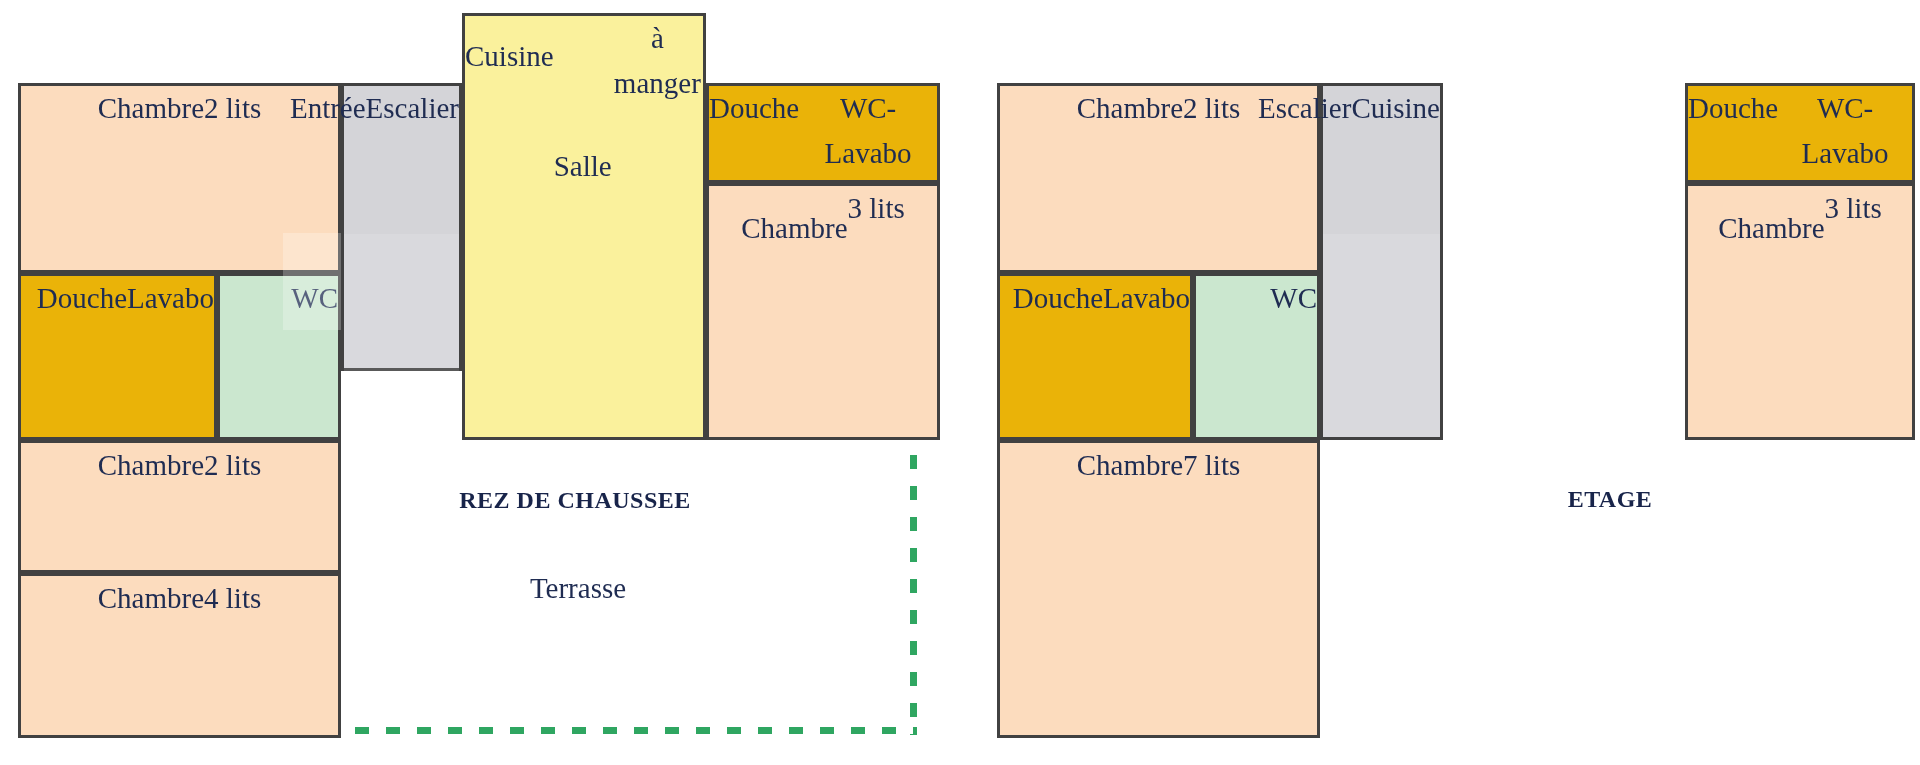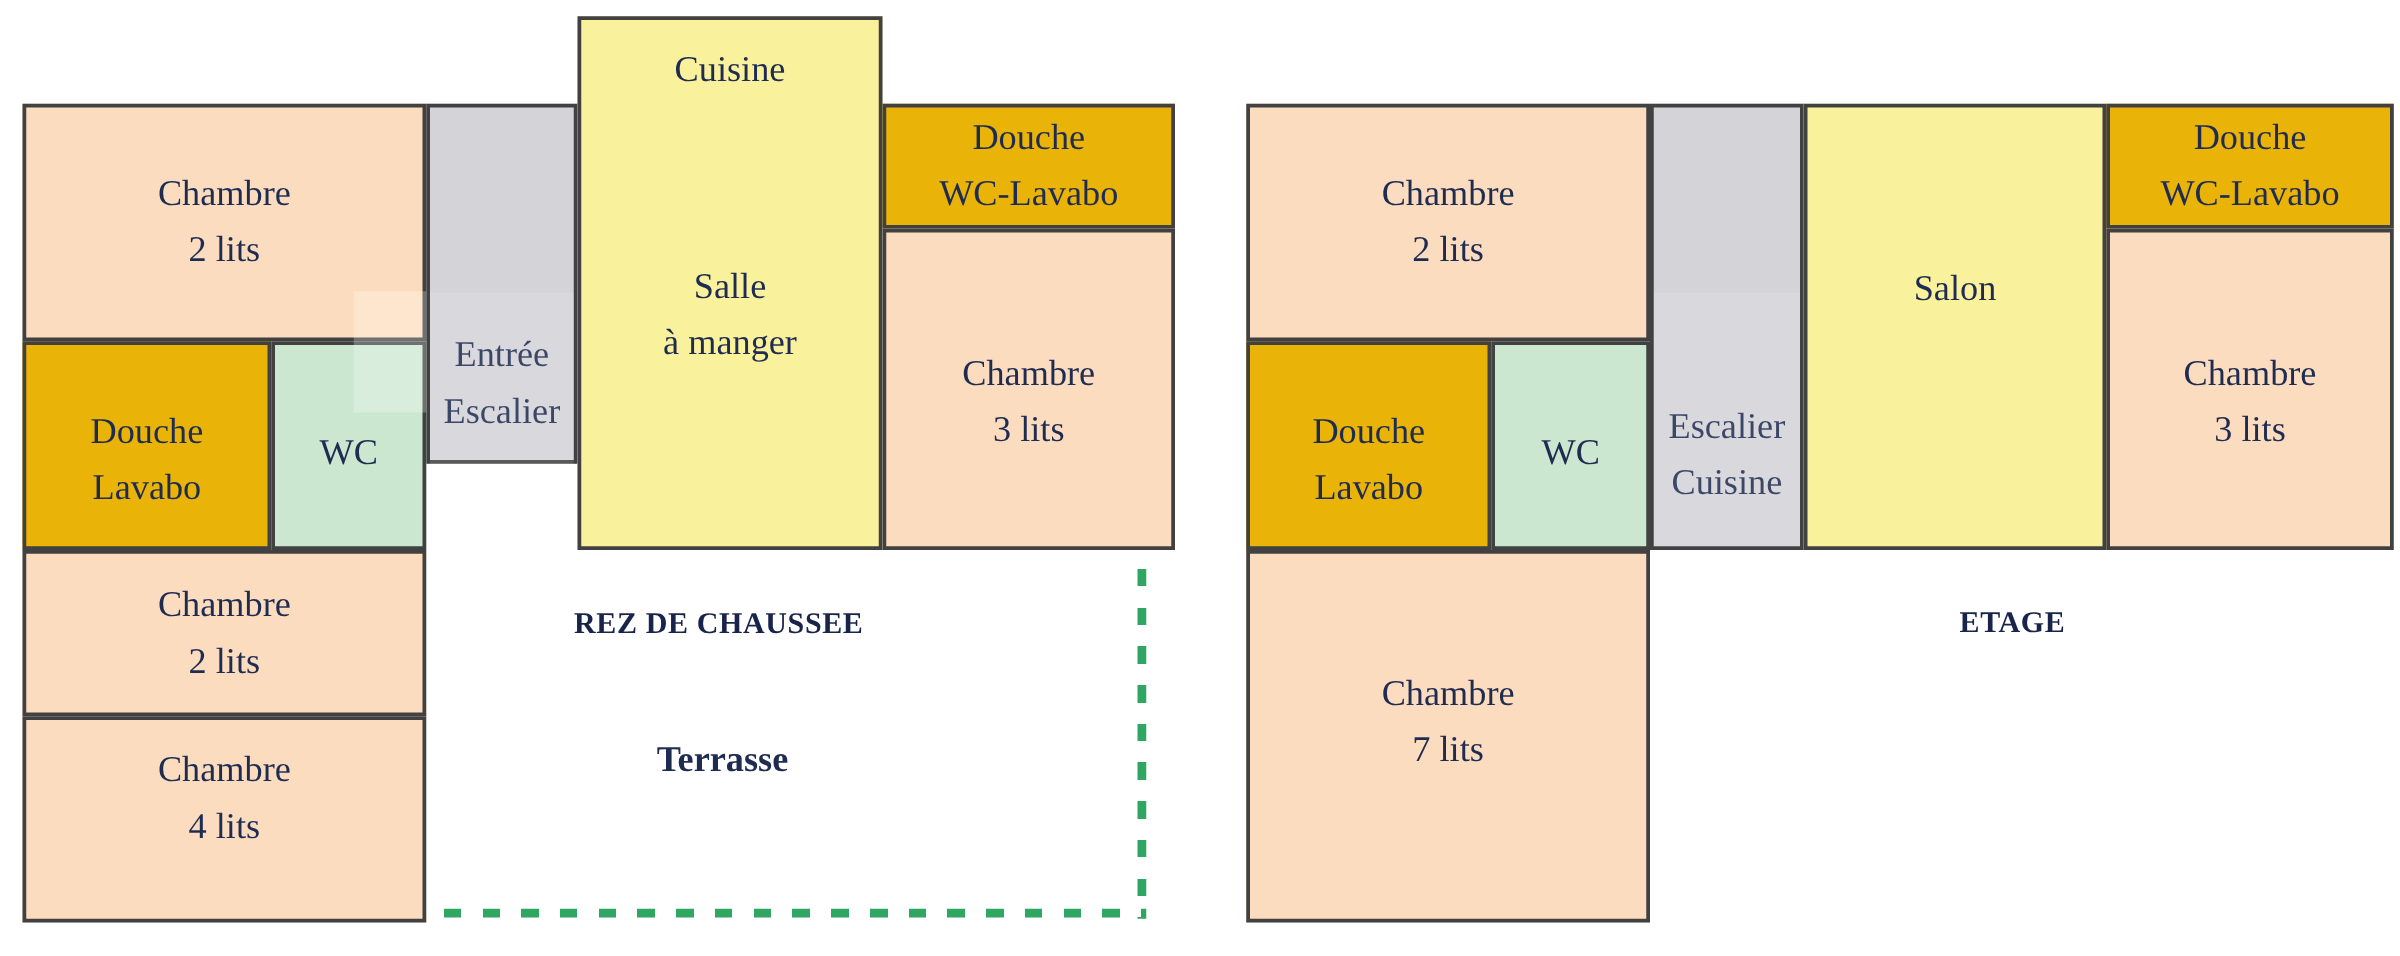--- a/index.html
+++ b/index.html
@@ -2,21 +2,21 @@
 <html><head>
 <meta charset="utf-8">
 <style>
   html,body{margin:0;padding:0;background:#ffffff;}
   .canvas{
     position:relative;width:1920px;height:765px;background:#ffffff;
     font-family:"Liberation Serif","DejaVu Serif",serif;overflow:hidden;
   }
   .room{
     position:absolute;box-sizing:border-box;border:3px solid #414141;
-    display:flex;flex-direction:column;align-items:center;justify-content:center;
+    display:flex;justify-content:center;
     text-align:center;color:#1f2c52;font-size:29px;line-height:45px;
   }
   .fill-bed{background:#fcdcbe;}
   .fill-bath{background:#eab308;}
   .fill-wc{background:#cbe7cf;}
   .fill-hall{background:#d4d4d8;}
   .fill-live{background:#faf19c;}
   .label-block{display:block;}
   .plan-title{
     position:absolute;transform:translate(-50%,-50%);white-space:nowrap;
@@ -80,21 +80,21 @@
     <span class="label-block">Chambre</span>
     <span class="label-block">2 lits</span>
   </div>
 
   <div class="room fill-bed" style="left:18px;top:573px;width:323px;height:165px;">
     <span class="label-block" style="margin-bottom:0;">Chambre</span>
     <span class="label-block" style="margin-bottom:34px;">4 lits</span>
   </div>
 
   <div class="plan-title" style="left:575px;top:500px;">REZ DE CHAUSSEE</div>
-  <div class="terrace-label" style="left:578px;top:608px;font-weight:bold;">Terrasse</div>
+  <div class="terrace-label" style="left:578px;top:588px;">Terrasse</div>
 
   <div class="dash-v" style="left:910px;top:455px;height:280px;"></div>
   <div class="dash-h" style="left:355px;top:727px;width:562px;"></div>
 
   <div class="artifact" style="left:283px;top:233px;width:58px;height:97px;background:rgba(255,255,255,0.25);"></div>
   <div class="artifact" style="left:344px;top:234px;width:115px;height:200px;background:rgba(255,255,255,0.13);"></div>
 
   <div class="room fill-bed" style="left:997px;top:83px;width:323px;height:190px;">
     <span class="label-block">Chambre</span>
     <span class="label-block">2 lits</span>
@@ -107,23 +107,20 @@
 
   <div class="room fill-wc" style="left:1193px;top:273px;width:127px;height:167px;justify-content:flex-end;padding-bottom:52px;">
     <span class="label-block">WC</span>
   </div>
 
   <div class="room fill-hall" style="left:1320px;top:83px;width:123px;height:357px;justify-content:flex-end;padding-bottom:28px;">
     <span class="label-block">Escalier</span>
     <span class="label-block">Cuisine</span>
   </div>
 
-  <div class="room fill-live" style="left:1443px;top:83px;width:242px;height:357px;">
-    <span class="label-block" style="margin-bottom:60px;">Salon</span>
-  </div>
 
   <div class="room fill-bath" style="left:1685px;top:83px;width:230px;height:100px;">
     <span class="label-block">Douche</span>
     <span class="label-block">WC-Lavabo</span>
   </div>
 
   <div class="room fill-bed" style="left:1685px;top:183px;width:230px;height:257px;">
     <span class="label-block" style="margin-top:20px;">Chambre</span>
     <span class="label-block">3 lits</span>
   </div>

